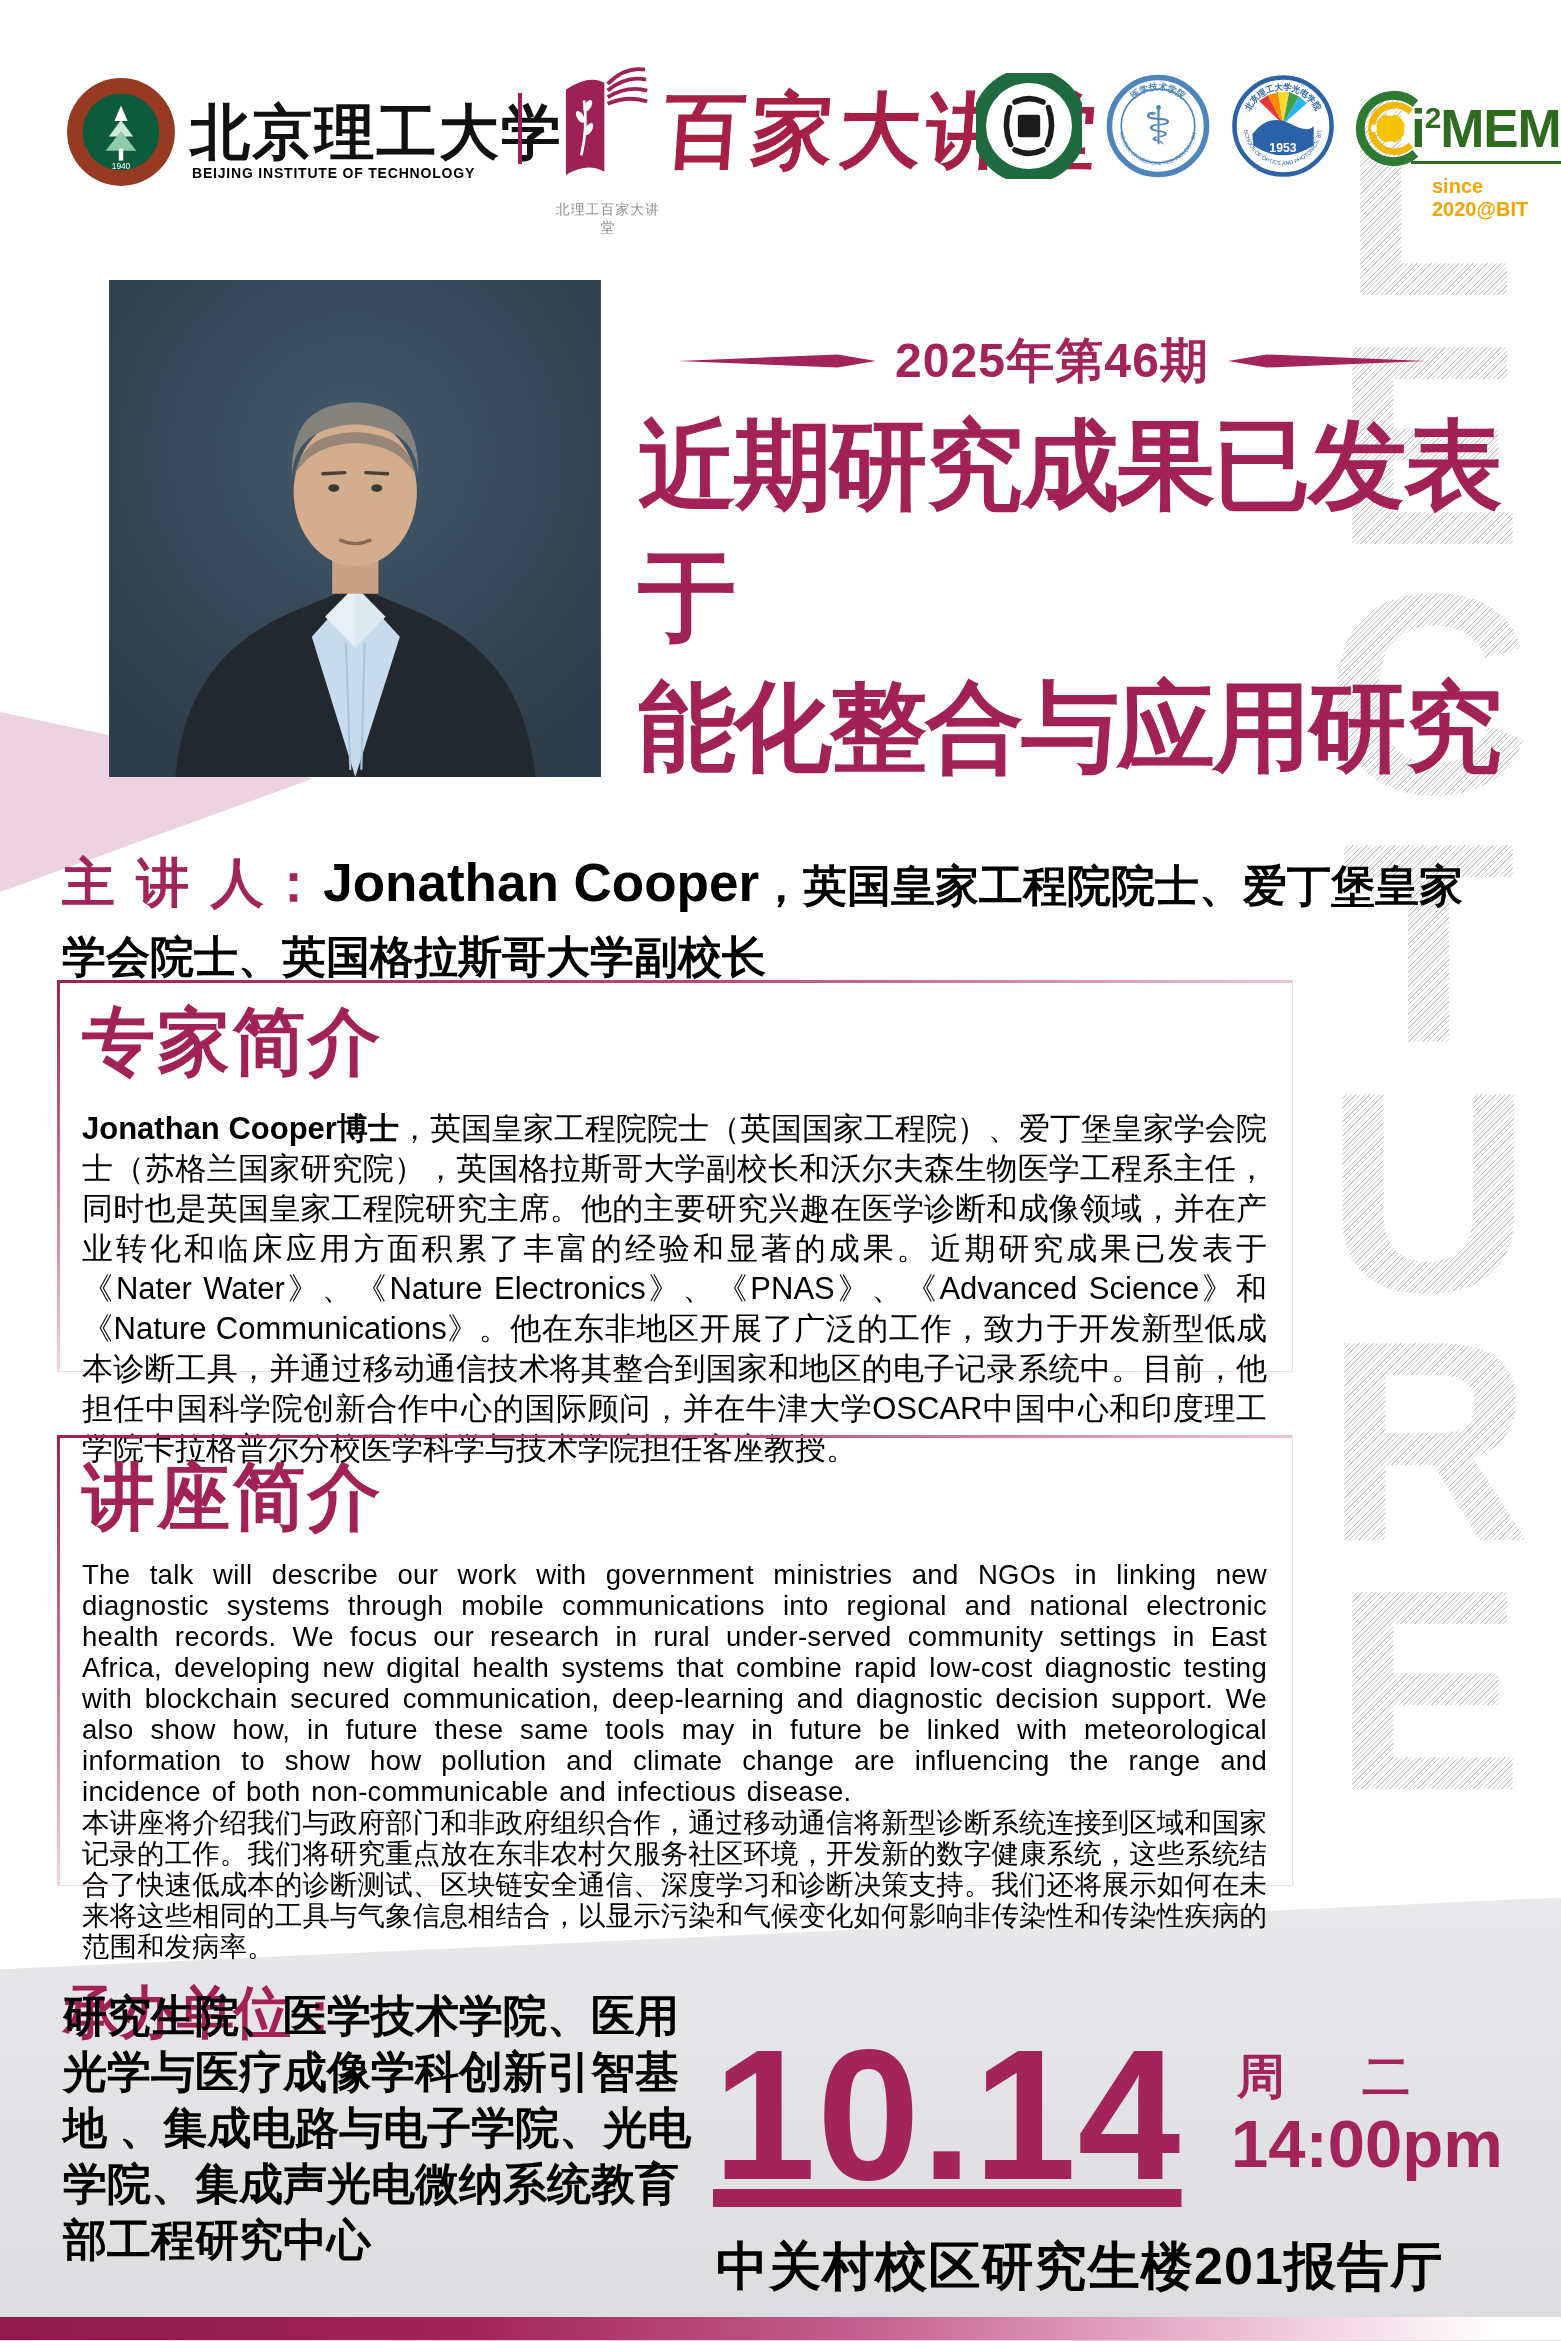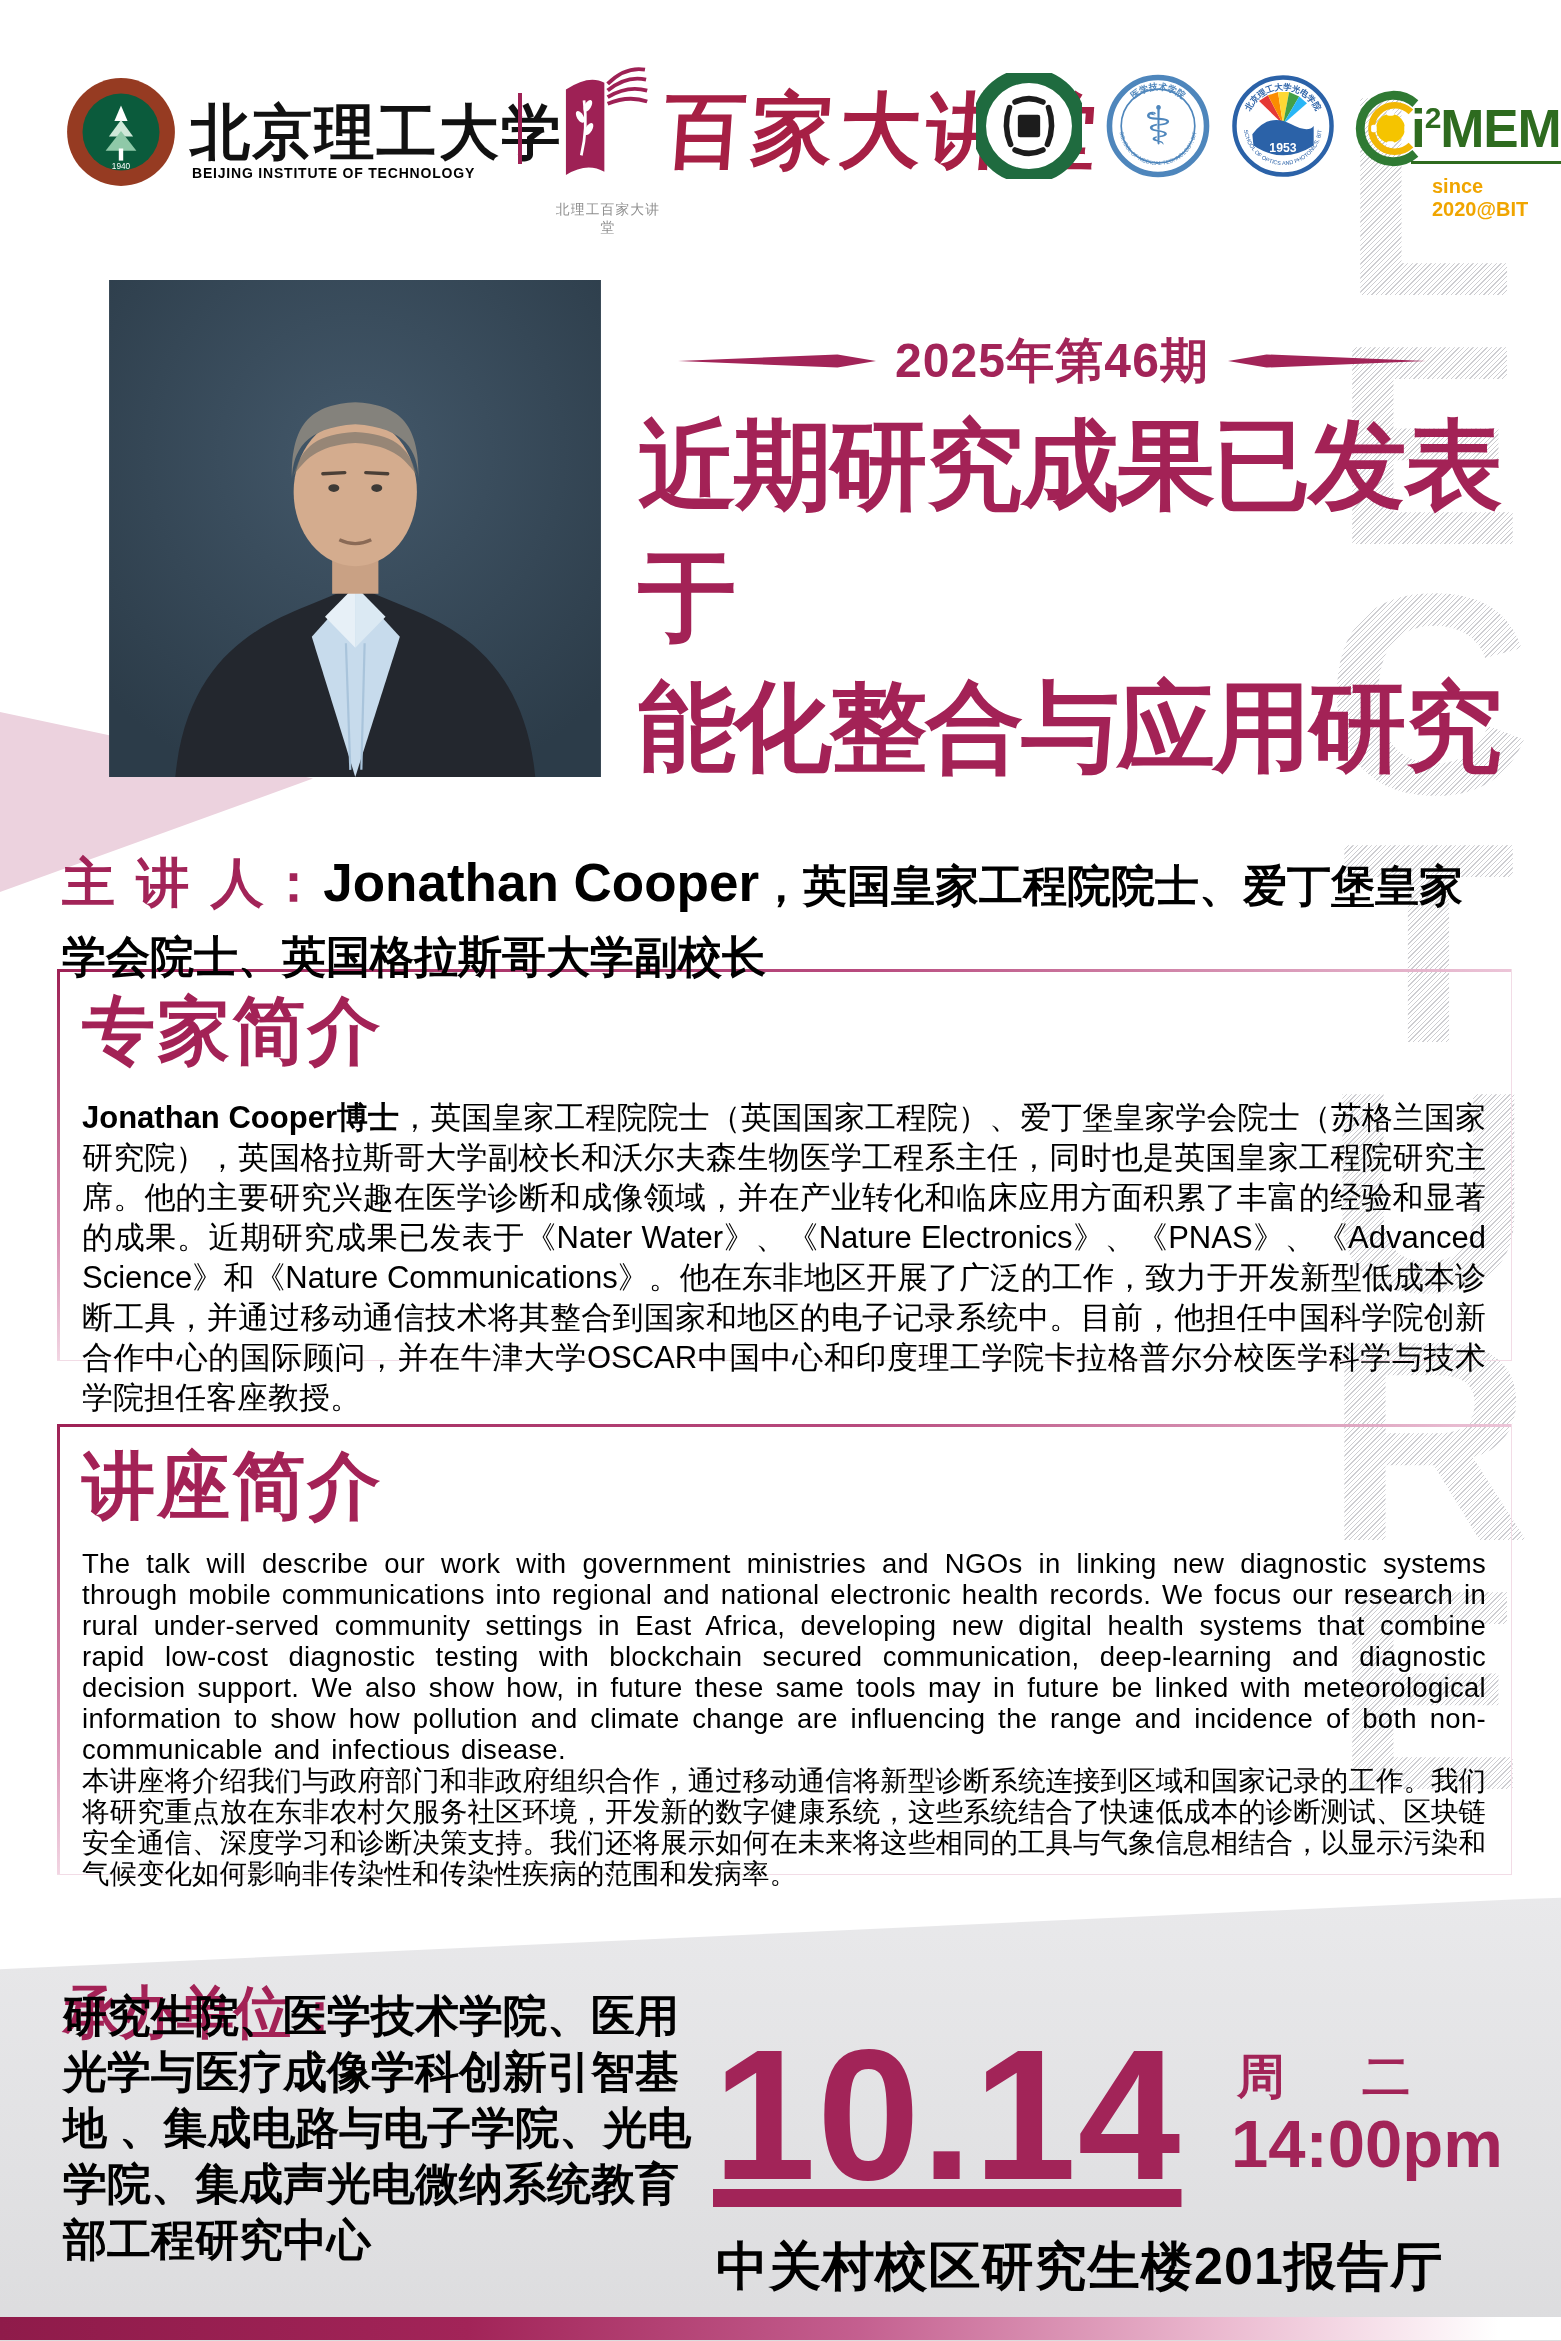--- a/index.html
+++ b/index.html
@@ -47,23 +47,23 @@
          font-weight:900;font-size:98px;line-height:131px;color:#a32256;letter-spacing:-2.2px;}
   .photo{position:absolute;left:109px;top:280px;width:492px;height:497px;z-index:2;}
   
   .speaker{position:absolute;left:62px;top:848px;width:1476px;z-index:3;color:#000;}
   .sp-l1{white-space:nowrap;}
   .sp-label{font-weight:900;font-size:53px;color:#a22458;letter-spacing:3.3px;}
   .sp-name{font-weight:900;font-size:53px;color:#000;}
   .sp-desc{font-weight:900;font-size:44px;color:#000;}
   .sp-l2{margin-top:7.7px;font-weight:900;font-size:44px;}
   
-  .box{position:absolute;left:57px;width:1455px;z-index:2;background:transparent;
+  .box{position:absolute;left:57px;width:1236px;z-index:2;background:transparent;
        border-right:1.1px solid #f2dce6;border-bottom:1.1px solid #f2dce6;box-sizing:border-box;
-       padding:14.3px 25px 0 25px;}
+       padding:14.3px 25px 0 25px;margin-top:11px;}
   .box:before{content:"";position:absolute;left:0;top:0;width:100%;height:3.3px;
        background:linear-gradient(90deg,#9e2155 0%,#b84a7e 55%,#ecc5d8 100%);}
   .box:after{content:"";position:absolute;left:0;top:0;width:3.3px;height:100%;
        background:linear-gradient(180deg,#9e2155 0%,#d892b4 70%,#f2d6e3 100%);}
   .sec-h{font-weight:900;font-size:73px;color:#a32256;letter-spacing:2.2px;}
   .expert{top:969px;height:392px;}
   .expert .bio{margin-top:15.4px;font-size:31px;line-height:40px;color:#000;text-align:justify;}
   .bio b{font-weight:800;}
   .talk{top:1424px;height:451px;}
   .talk .abs{margin-top:11px;font-size:27.5px;line-height:31px;color:#000;text-align:justify;

